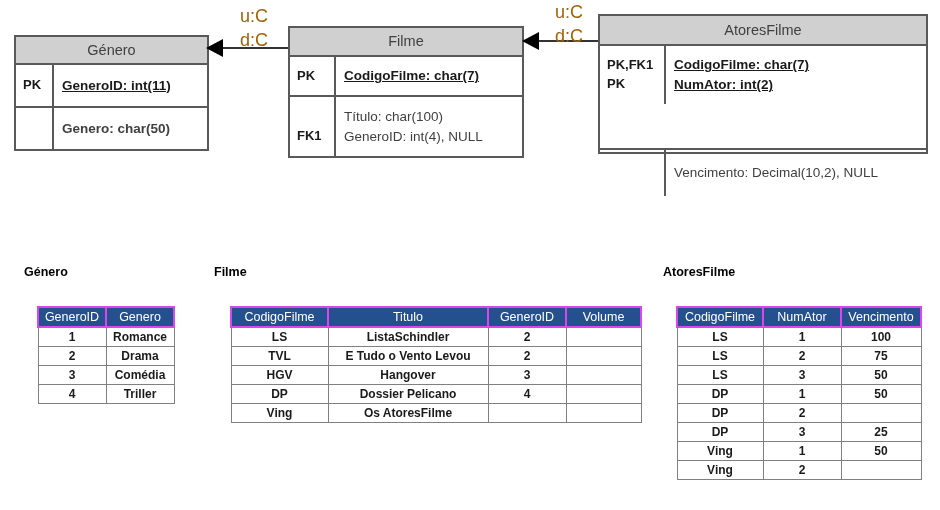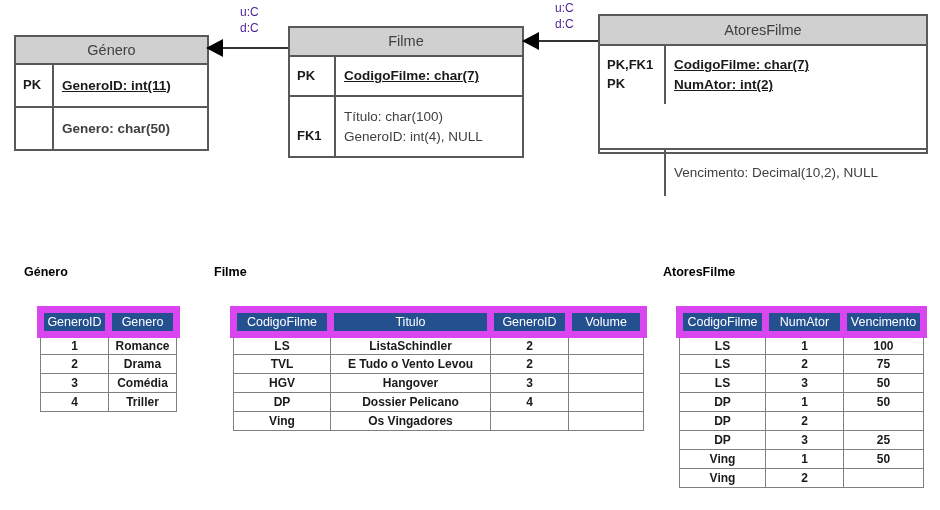--- a/index.html
+++ b/index.html
@@ -86,22 +86,22 @@
   .conn-arrow {
     position: absolute;
     width: 0;
     height: 0;
     border-top: 9px solid transparent;
     border-bottom: 9px solid transparent;
     border-right: 17px solid #000;
   }
   .conn-label {
     position: absolute;
-    font-size: 12px;
-    color: #4c1d95;
+    font-size: 18px;
+    color: #a16207;
     line-height: 1.35;
     white-space: nowrap;
   }
 
   
   .tbl-title {
     position: absolute;
     font-size: 12.5px;
     font-weight: bold;
     color: #000;
@@ -113,21 +113,21 @@
     font-size: 12px;
     table-layout: fixed;
   }
   .dtable th {
     background: #25508f;
     color: #ffffff;
     font-weight: normal;
     font-size: 12.5px;
     text-align: center;
     padding: 2px 3px;
-    border: 7px solid #d946ef;
+    border: 2px solid #d946ef;
     height: 19px;
     box-sizing: border-box;
     white-space: nowrap;
     overflow: hidden;
   }
   .dtable td {
     border: 1px solid #808080;
     text-align: center;
     font-weight: bold;
     color: #1a1a1a;
@@ -283,21 +283,21 @@
         <td></td>
       </tr>
       <tr>
         <td>DP</td>
         <td>Dossier Pelicano</td>
         <td>4</td>
         <td></td>
       </tr>
       <tr>
         <td>Ving</td>
-        <td>Os Vingadores</td>
+        <td>Os AtoresFilme</td>
         <td></td>
         <td></td>
       </tr>
     </tbody>
 </table>
 
 <div class="tbl-title" style="left:663px; top:265px;">AtoresFilme</div>
 <table class="dtable" style="left:676px; top:306px; width:244px;">
   <colgroup>
       <col style="width:86px">

